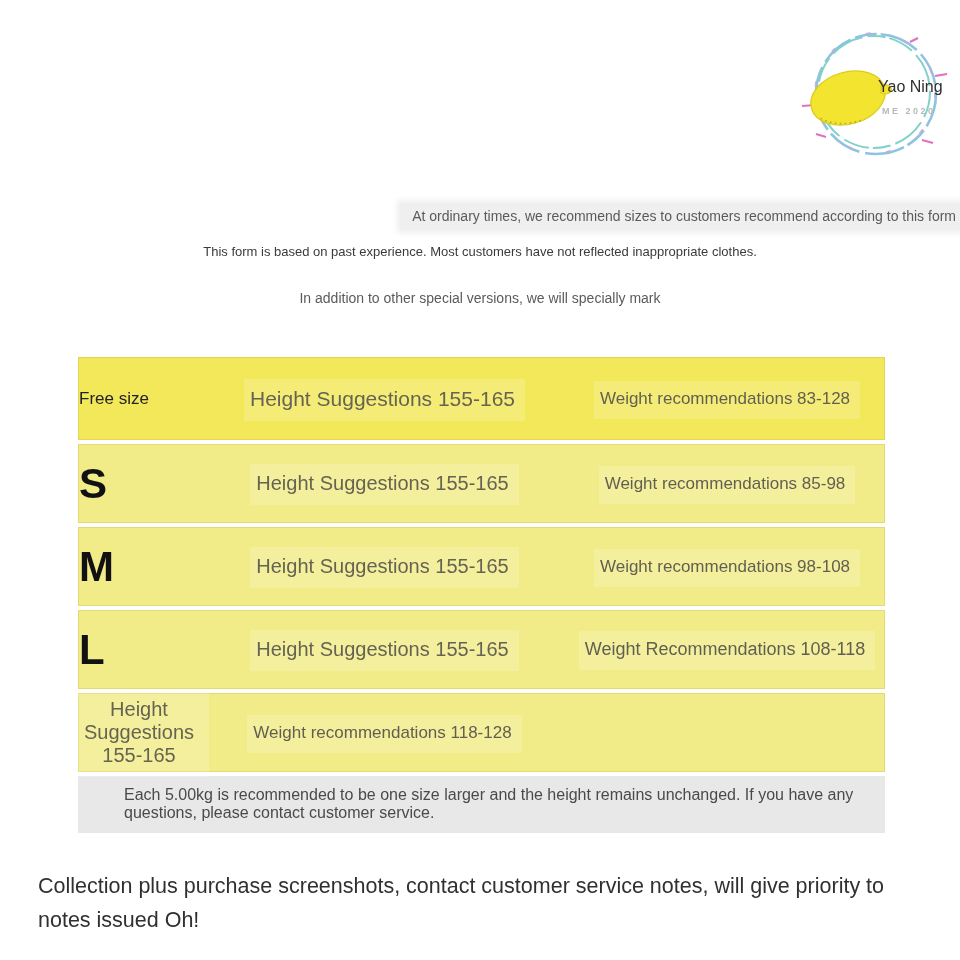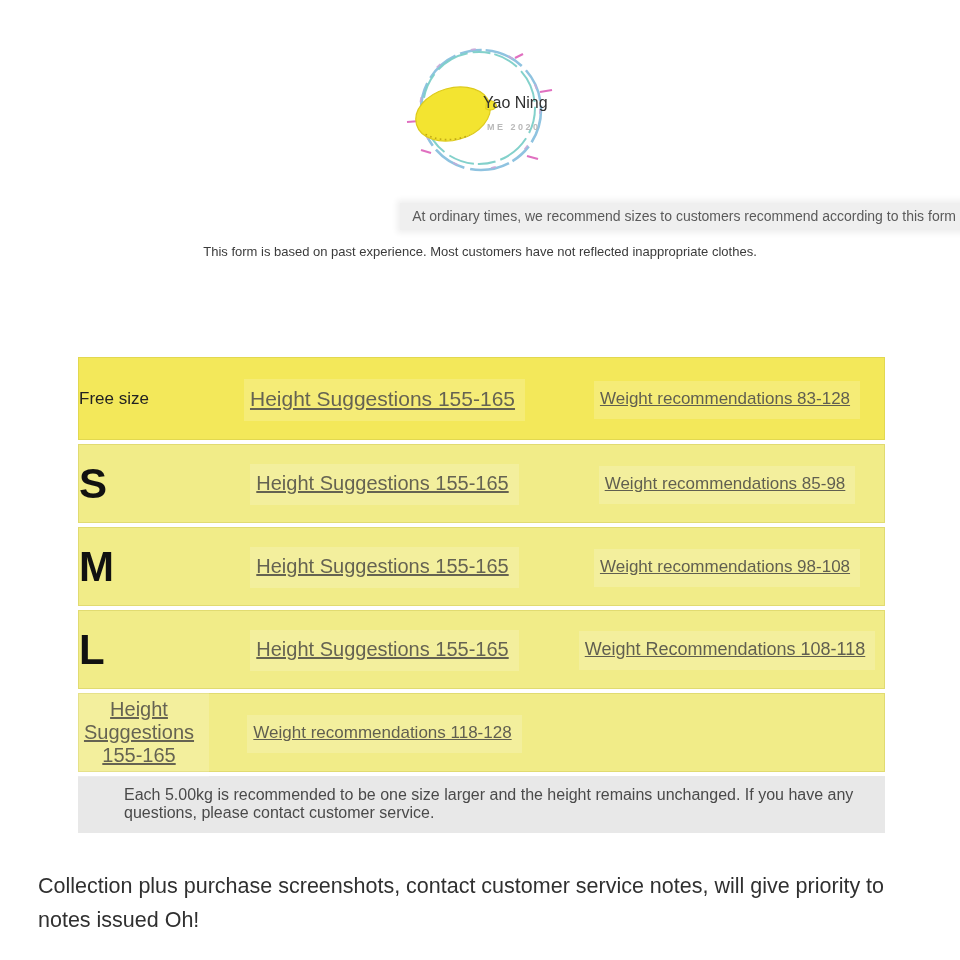--- a/index.html
+++ b/index.html
@@ -7,22 +7,22 @@
     width: 960px; height: 960px;
     background: #ffffff;
     font-family: "Liberation Sans", "DejaVu Sans", sans-serif;
     color: #333;
     overflow: hidden;
   }
   .page { position: relative; width: 960px; height: 960px; background: #fff; }
 
   
   .logo-wrap {
-    position: absolute; top: 42px; left: 0; width: 100%;
-    display: flex; justify-content: center;
+    position: absolute; top: 26px; left: 0; width: 100%;
+    display: flex; justify-content: flex-end;
   }
   .logo-wrap svg { display: block; }
 
   
   .intro-line1 {
     position: absolute; top: 203px; left: 8px; width: 100%;
     text-align: right;
   }
   .intro-line1 span {
     display: inline-block; background: #efefef; color: #5a5a5a;
@@ -57,21 +57,21 @@
     text-align: center; font-size: 20px; color: #44412c;
   }
   .size-row.first .cell-height { font-size: 21px; }
   .cell-weight {
     text-align: center; font-size: 17px; color: #3e3c2a;
   }
   .size-row.row-l .cell-weight { font-size: 18px; }
 
   
   .cell-height span, .cell-weight span {
-    position: relative; display: inline-block; text-decoration: underline;
+    position: relative; display: inline-block;
   }
   .cell-height span::after, .cell-weight span::after {
     content: ""; position: absolute; left: -6px; right: -10px; top: -8px; bottom: -10px;
     background: rgba(255,255,255,0.18); pointer-events: none;
   }
 
   .note-band {
     margin-top: 2px;
     background: #e8e8e8;
     padding: 10px 0 12px 46px;
@@ -115,20 +115,21 @@
 
       <text x="88" y="66" font-size="16" fill="#2f2f2f">Yao Ning</text>
       <text x="92" y="88" font-size="9" fill="#b9b9b9" letter-spacing="2.5" font-weight="bold">ME 2020</text>
     </svg>
   </div>
 
   <div class="intro-line1">
     <span>At ordinary times, we recommend sizes to customers recommend according to this form</span>
   </div>
   <div class="intro-line2">This form is based on past experience. Most customers have not reflected inappropriate clothes.</div>
+  <div class="intro-line3">In addition to other special versions, we will specially mark</div>
 
   <div class="size-table">
 
     <div class="size-row first">
       <div class="cell-size small-label">Free size</div>
       <div class="cell-height"><span>Height Suggestions 155-165</span></div>
       <div class="cell-weight"><span>Weight recommendations 83-128</span></div>
     </div>
 
     <div class="size-row">

